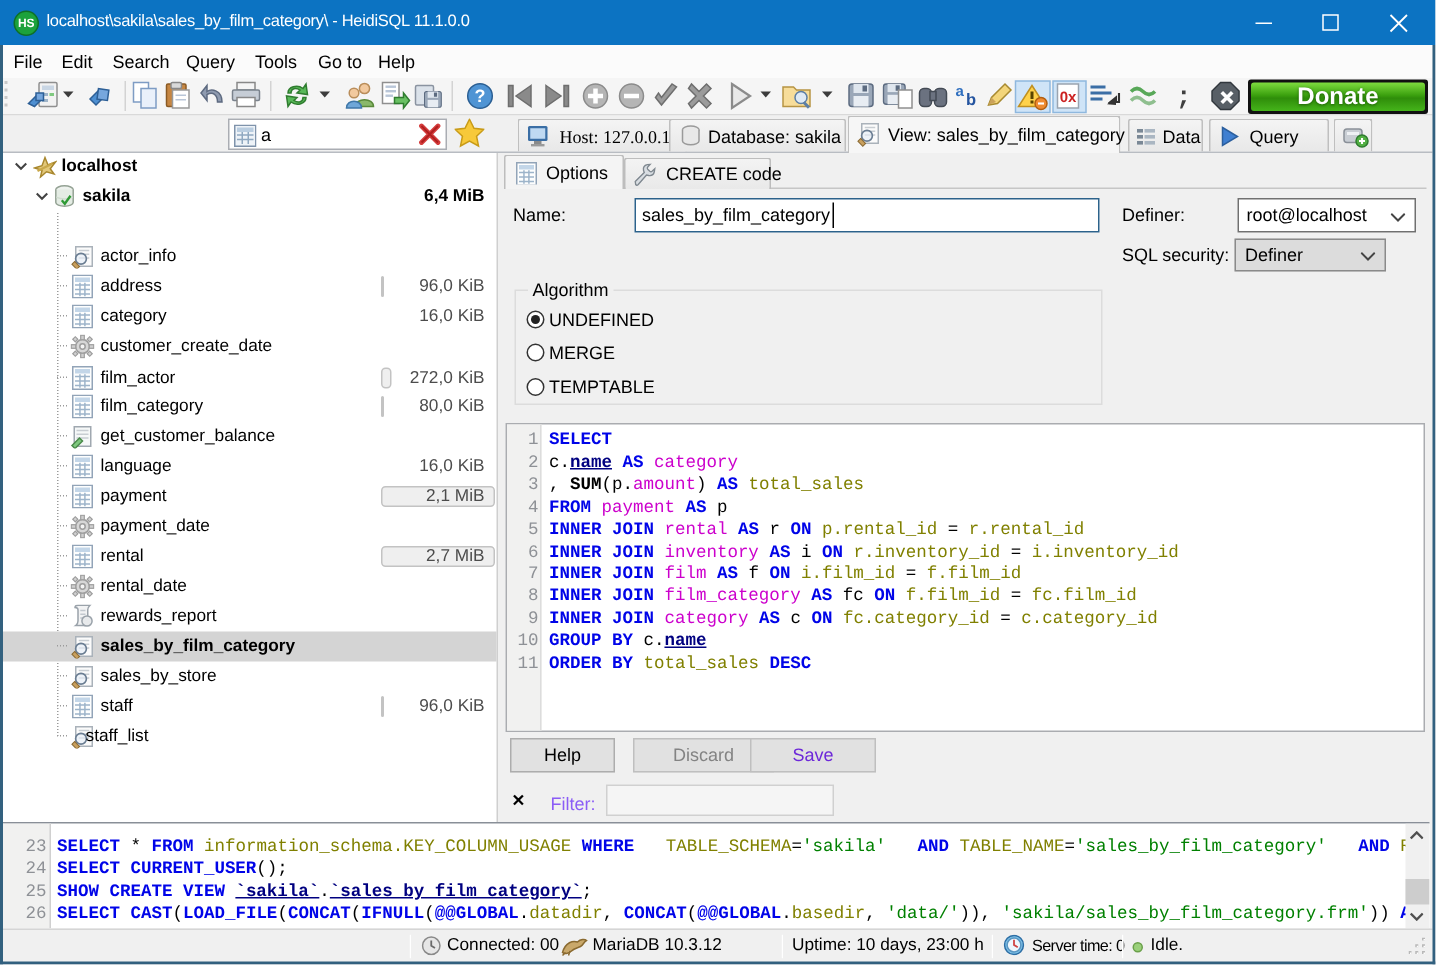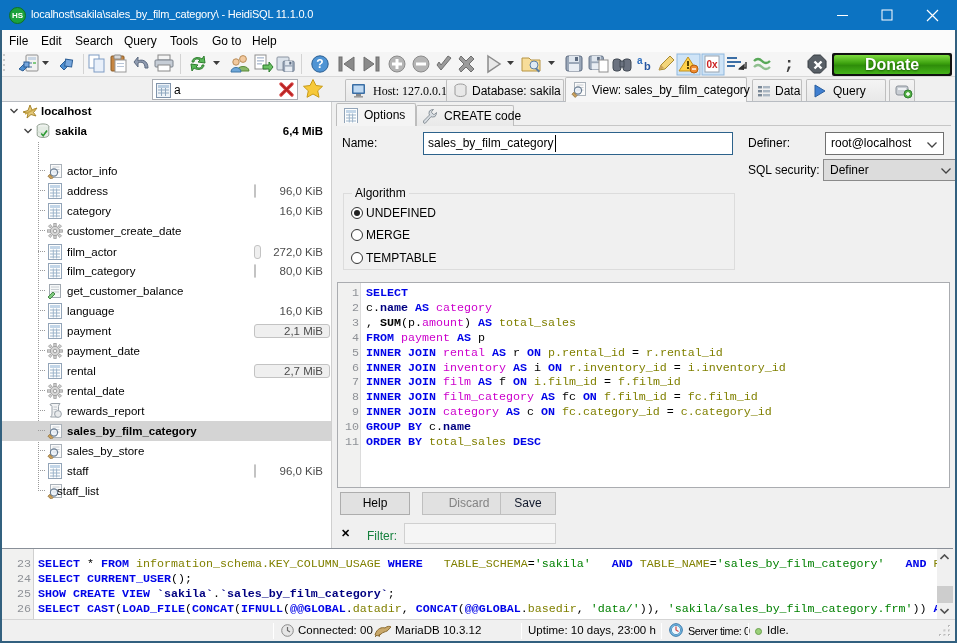--- a/index.html
+++ b/index.html
@@ -50,21 +50,21 @@
   
   #log { left:1px; top:548px; width:952px; height:71px; background:#fff; border-top:1px solid #898f98; }
   
   #sbar { left:1px; top:619px; width:954px; height:22px; background:#f0f0f0; border-top:1px solid #d5d5d5; color:#000; font-size:11.5px; }
   #sbar .sep { position:absolute; top:3px; width:1px; height:16px; background:#dcdcdc; border-right:1px solid #fff; }
   pre { font-family:"Liberation Mono",monospace; }
   .kw { color:#0004e8; font-weight:bold; }
   .tbl { color:#cc00cc; }
   .col { color:#808000; }
   .str { color:#008000; }
-  .idq { color:#000080; font-weight:bold; }
+  .idq { color:#000080; font-weight:bold;text-decoration:underline; }
 </style>
 </head>
 <body>
 <div class="abs" id="title">
   <div id="appico">HS</div>
   <div class="txt">localhost\sakila\sales_by_film_category\ - HeidiSQL 11.1.0.0</div>
   <svg class="wbtn" style="left:820px" viewBox="0 0 45 30">
       <rect x="17" y="15" width="11" height="1" fill="#fff"></rect>
     </svg>
   <svg class="wbtn" style="left:865px" viewBox="0 0 45 30">
@@ -577,21 +577,21 @@
    <div style="position:absolute;left:131px;top:2px;width:1px;height:17px;background:#000"></div>
  </div>
  <span style="position:absolute;left:411px;top:34px">Definer:</span>
  <div style="position:absolute;left:488px;top:30px;width:119px;height:23px;background:#fff;border:1px solid #707070">
    <span style="position:absolute;left:5px;top:3px">root@localhost</span>
    <svg width="10" height="6" style="position:absolute;right:6px;top:9px">
         <path d="M0.5 0.5 L5 5 L9.5 0.5" stroke="#444" stroke-width="1.3" fill="none"></path>
       </svg>
  </div>
  <span style="position:absolute;left:411px;top:61px">SQL security:</span>
- <div style="position:absolute;left:486px;top:57px;width:135px;height:22px;background:#dcdcdc;border:1px solid #8a8a8a">
+ <div style="position:absolute;left:486px;top:57px;width:101px;height:22px;background:#dcdcdc;border:1px solid #8a8a8a">
    <span style="position:absolute;left:6px;top:3px">Definer</span>
    <svg width="10" height="6" style="position:absolute;right:6px;top:8px">
         <path d="M0.5 0.5 L5 5 L9.5 0.5" stroke="#444" stroke-width="1.3" fill="none"></path>
       </svg>
  </div>
 
  <div class="gbox" style="left:6px;top:91px;width:392px;height:77px">
    <span class="glbl">Algorithm</span>
    <div class="radio sel" style="left:7px;top:13px"></div>
       <span class="rlbl" style="left:22px;top:12px">UNDEFINED</span>
@@ -622,25 +622,25 @@
 <span class="kw">INNER JOIN</span> <span class="tbl">inventory</span> <span class="kw">AS</span> i <span class="kw">ON</span> <span class="col">r.inventory_id</span> = <span class="col">i.inventory_id</span>
 <span class="kw">INNER JOIN</span> <span class="tbl">film</span> <span class="kw">AS</span> f <span class="kw">ON</span> <span class="col">i.film_id</span> = <span class="col">f.film_id</span>
 <span class="kw">INNER JOIN</span> <span class="tbl">film_category</span> <span class="kw">AS</span> fc <span class="kw">ON</span> <span class="col">f.film_id</span> = <span class="col">fc.film_id</span>
 <span class="kw">INNER JOIN</span> <span class="tbl">category</span> <span class="kw">AS</span> c <span class="kw">ON</span> <span class="col">fc.category_id</span> = <span class="col">c.category_id</span>
 <span class="kw">GROUP BY</span> c.<span class="idq">name</span>
 <span class="kw">ORDER BY</span> <span class="col">total_sales</span> <span class="kw">DESC</span></pre>
  </div>
 
  <div class="btn" style="left:3px;width:70px">Help</div>
  <div class="btn" style="left:85px;width:94px;color:#838383;border-color:#bfbfbf">Discard</div>
- <div class="btn" style="left:163px;width:56px;color:#0f172a;border-color:#bfbfbf">Save</div>
+ <div class="btn" style="left:163px;width:84px;color:#6d28d9;border-color:#bfbfbf">Save</div>
 
  <div id="fstrip">
    <span style="position:absolute;left:4px;top:5px;font-weight:bold;font-size:11px">✕</span>
-   <span style="position:absolute;left:30px;top:7px;color:#15803d">Filter:</span>
+   <span style="position:absolute;left:30px;top:7px;color:#8b5cf6">Filter:</span>
    <div style="position:absolute;left:67px;top:1px;width:152px;height:21px;background:#f5f5f5;border:1px solid #d0d0d0"></div>
  </div>
 </div>
 <div class="abs" id="log" style="overflow:hidden">
     <div style="position:absolute;left:0;top:0;width:33px;height:70px;background:#f1f1f0;border-right:1px solid #d0d0d0"></div>
  <pre style="position:absolute;left:0;top:8px;width:30px;text-align:right;font-size:11.67px;line-height:14.9px;color:#8e9196">23
 24
 25
 26</pre>
  <pre style="position:absolute;left:37px;top:8px;font-size:11.67px;line-height:14.9px;color:#000"><span class="kw">SELECT</span> * <span class="kw">FROM</span> <span class="col">information_schema.KEY_COLUMN_USAGE</span> <span class="kw">WHERE</span>   <span class="col">TABLE_SCHEMA</span>=<span class="str">'sakila'</span>   <span class="kw">AND</span> <span class="col">TABLE_NAME</span>=<span class="str">'sales_by_film_category'</span>   <span class="kw">AND</span> <span class="col">R</span>

